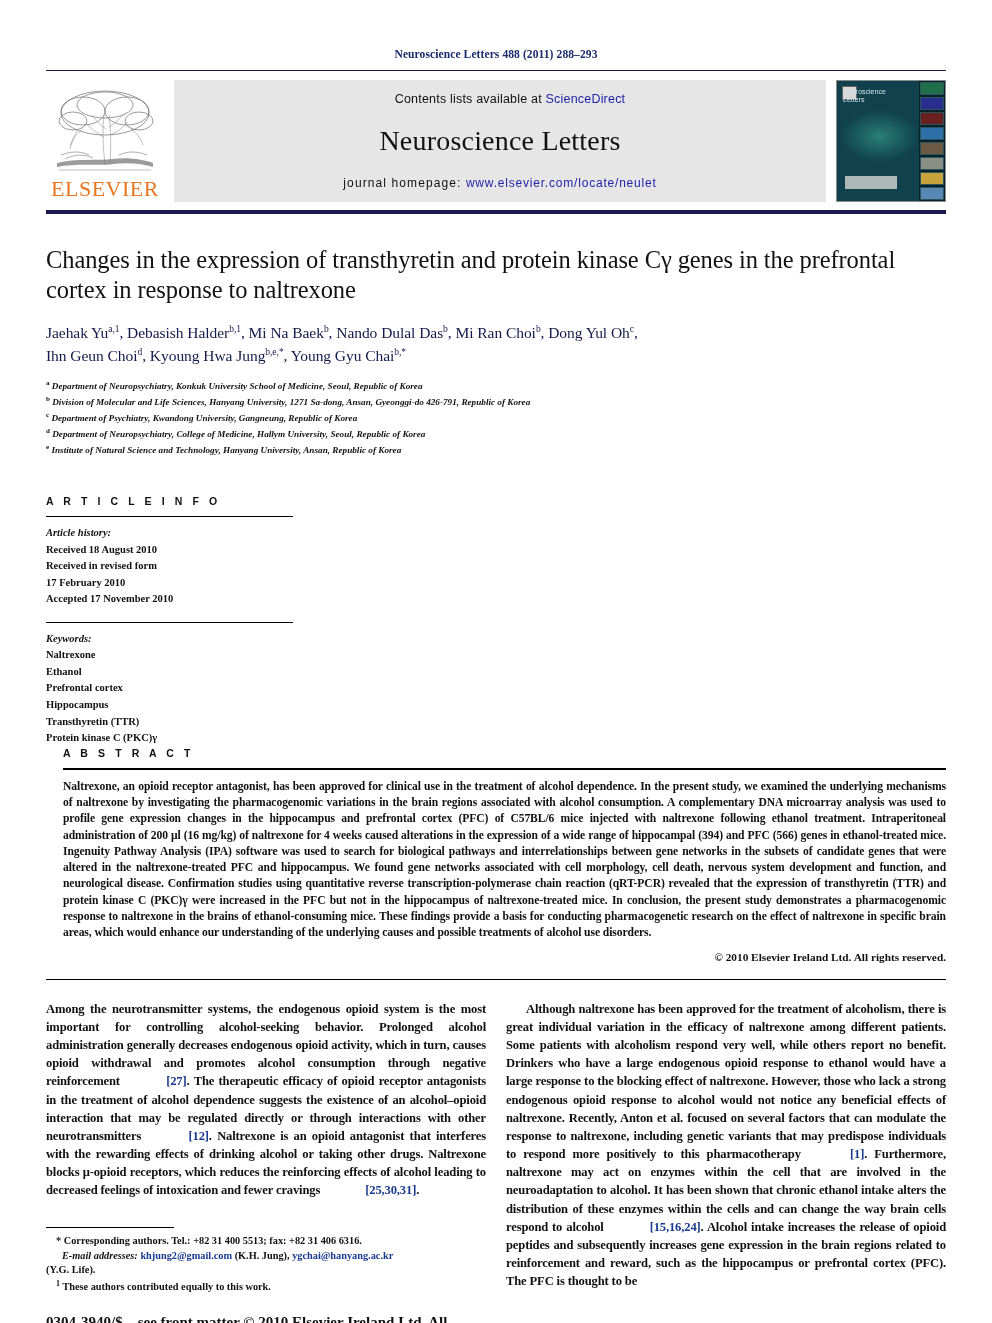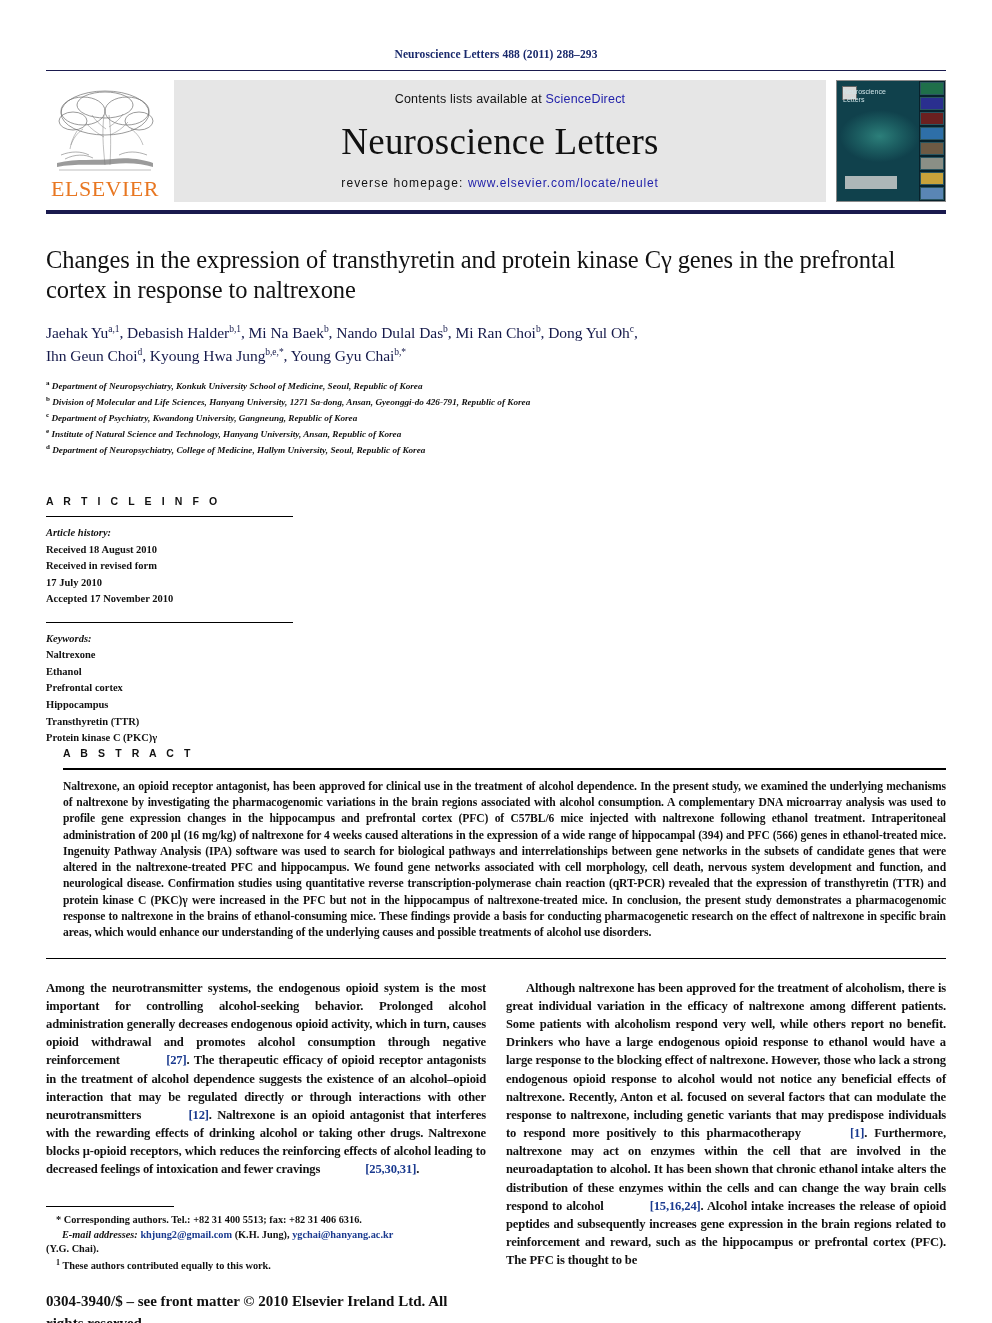--- a/index.html
+++ b/index.html
@@ -77,21 +77,21 @@
   .contents-line {
     font-family: "Liberation Sans", sans-serif;
     font-size: 12.5px;
     color: #111;
     letter-spacing: .2px;
     padding-left: 20px;
   }
   .contents-line .sd-link { color: #2222aa; }
   .journal-title {
     font-family: "Liberation Serif", serif;
-    font-size: 37px;
+    font-size: 28px;
     color: #111;
     letter-spacing: .2px;
   }
   .homepage-line {
     font-family: "Liberation Sans", sans-serif;
     font-size: 12px;
     color: #111;
     letter-spacing: 1.1px;
   }
   .homepage-line .hp-url { color: #2222aa; letter-spacing: .8px; }
@@ -297,21 +297,21 @@
       </div>
       <div class="elsevier-word">ELSEVIER</div>
     </div>
 
     <div class="journal-band">
       <div class="contents-line">
         <span>Contents lists available at </span><span class="sd-link">ScienceDirect</span>
       </div>
       <div class="journal-title">Neuroscience Letters</div>
       <div class="homepage-line">
-        <span>reverse homepage: </span><span class="hp-url">www.elsevier.com/locate/neulet</span>
+        <span>journal homepage: </span><span class="hp-url">www.elsevier.com/locate/neulet</span>
       </div>
     </div>
 
     <div class="cover-thumb">
       <div class="cover-main"></div>
       <div class="cover-logo-box"></div>
       <div class="cover-label">
         <div>Neuroscience</div>
         <div>Letters</div>
       </div>
@@ -335,52 +335,53 @@
 
   <div class="authors">
     <div>Jaehak Yu<sup>a,1</sup>, Debasish Halder<sup>b,1</sup>, Mi Na Baek<sup>b</sup>, Nando Dulal Das<sup>b</sup>, Mi Ran Choi<sup>b</sup>, Dong Yul Oh<sup>c</sup>,</div>
     <div>Ihn Geun Choi<sup>d</sup>, Kyoung Hwa Jung<sup>b,e,</sup><sup>*</sup>, Young Gyu Chai<sup>b,</sup><sup>*</sup></div>
   </div>
 
   <div class="affils">
     <div class="affil"><sup>a</sup> <span>Department of Neuropsychiatry, Konkuk University School of Medicine, Seoul, Republic of Korea</span></div>
     <div class="affil"><sup>b</sup> <span>Division of Molecular and Life Sciences, Hanyang University, 1271 Sa-dong, Ansan, Gyeonggi-do 426-791, Republic of Korea</span></div>
     <div class="affil"><sup>c</sup> <span>Department of Psychiatry, Kwandong University, Gangneung, Republic of Korea</span></div>
+    <div class="affil"><sup>d</sup> <span>Department of Neuropsychiatry, College of Medicine, Hallym University, Seoul, Republic of Korea</span></div>
     <div class="affil"><sup>e</sup> <span>Institute of Natural Science and Technology, Hanyang University, Ansan, Republic of Korea</span></div>
-    <div class="affil"><sup>d</sup> <span>Department of Neuropsychiatry, College of Medicine, Hallym University, Seoul, Republic of Korea</span></div>
   </div>
 
   <div class="info-abstract">
 
     <div class="col-info">
       <div class="sec-head">A R T I C L E   I N F O</div>
       <div class="sec-rule-top"></div>
       <div class="info-group">
         <div class="info-label">Article history:</div>
         <div class="info-line">Received 18 August 2010</div>
         <div class="info-line">Received in revised form</div>
-        <div class="info-line">17 July 2010</div>
+        <div class="info-line">17 February 2010</div>
         <div class="info-line">Accepted 17 November 2010</div>
       </div>
       <div class="kw-rule"></div>
       <div class="info-group">
         <div class="info-label">Keywords:</div>
         <div class="info-line">Naltrexone</div>
         <div class="info-line">Ethanol</div>
         <div class="info-line">Prefrontal cortex</div>
         <div class="info-line">Hippocampus</div>
         <div class="info-line">Transthyretin (TTR)</div>
         <div class="info-line">Protein kinase C (PKC)γ</div>
       </div>
     </div>
 
     <div class="col-abstract">
       <div class="sec-head">A B S T R A C T</div>
       <div class="sec-rule-ab"></div>
       <div class="abstract-body">Naltrexone, an opioid receptor antagonist, has been approved for clinical use in the treatment of alcohol dependence. In the present study, we examined the underlying mechanisms of naltrexone by investigating the pharmacogenomic variations in the brain regions associated with alcohol consumption. A complementary DNA microarray analysis was used to profile gene expression changes in the hippocampus and prefrontal cortex (PFC) of C57BL/6 mice injected with naltrexone following ethanol treatment. Intraperitoneal administration of 200 μl (16 mg/kg) of naltrexone for 4 weeks caused alterations in the expression of a wide range of hippocampal (394) and PFC (566) genes in ethanol-treated mice. Ingenuity Pathway Analysis (IPA) software was used to search for biological pathways and interrelationships between gene networks in the subsets of candidate genes that were altered in the naltrexone-treated PFC and hippocampus. We found gene networks associated with cell morphology, cell death, nervous system development and function, and neurological disease. Confirmation studies using quantitative reverse transcription-polymerase chain reaction (qRT-PCR) revealed that the expression of transthyretin (TTR) and protein kinase C (PKC)γ were increased in the PFC but not in the hippocampus of naltrexone-treated mice. In conclusion, the present study demonstrates a pharmacogenomic response to naltrexone in the brains of ethanol-consuming mice. These findings provide a basis for conducting pharmacogenetic research on the effect of naltrexone in specific brain areas, which would enhance our understanding of the underlying causes and possible treatments of alcohol use disorders.</div>
+      <div class="copyright">© 2010 Elsevier Ireland Ltd. All rights reserved.</div>
     </div>
   </div>
 
   <div class="rule-after-abs"></div>
 
   <div class="body-cols">
 
     <div class="bcol left">
       <div class="btext">Among the neurotransmitter systems, the endogenous opioid system is the most important for controlling alcohol-seeking behavior. Prolonged alcohol administration generally decreases endogenous opioid activity, which in turn, causes opioid withdrawal and promotes alcohol consumption through negative reinforcement <span class="ref">[27]</span>. The therapeutic efficacy of opioid receptor antagonists in the treatment of alcohol dependence suggests the existence of an alcohol–opioid interaction that may be regulated directly or through interactions with other neurotransmitters <span class="ref">[12]</span>. Naltrexone is an opioid antagonist that interferes with the rewarding effects of drinking alcohol or taking other drugs. Naltrexone blocks μ-opioid receptors, which reduces the reinforcing effects of alcohol leading to decreased feelings of intoxication and fewer cravings <span class="ref">[25,30,31]</span>.</div>
 
@@ -388,21 +389,21 @@
         <div class="fn-rule"></div>
         <div class="fn">
           <span style="display:inline-block;width:10px"></span><span>* Corresponding authors. Tel.: +82 31 400 5513; fax: +82 31 406 6316.</span>
         </div>
         <div class="fn">
           <span style="display:inline-block;width:16px"></span><span class="em">E-mail addresses:</span>
           <span class="link">khjung2@gmail.com</span>
           <span>(K.H. Jung),</span>
           <span class="link">ygchai@hanyang.ac.kr</span>
         </div>
-        <div class="fn">(Y.G. Chai).</div>
+        <div class="fn">(Y.G. Life).</div>
         <div class="fn">
           <span style="display:inline-block;width:10px"></span><sup class="fn-sup">1</sup>
           <span>These authors contributed equally to this work.</span>
         </div>
         <div class="imprint">
           <div>0304-3940/$ – see front matter © 2010 Elsevier Ireland Ltd. All rights reserved.</div>
           <div><span>doi:</span><span class="doi">10.1016/j.neulet.2010.11.049</span></div>
         </div>
       </div>
     </div>

